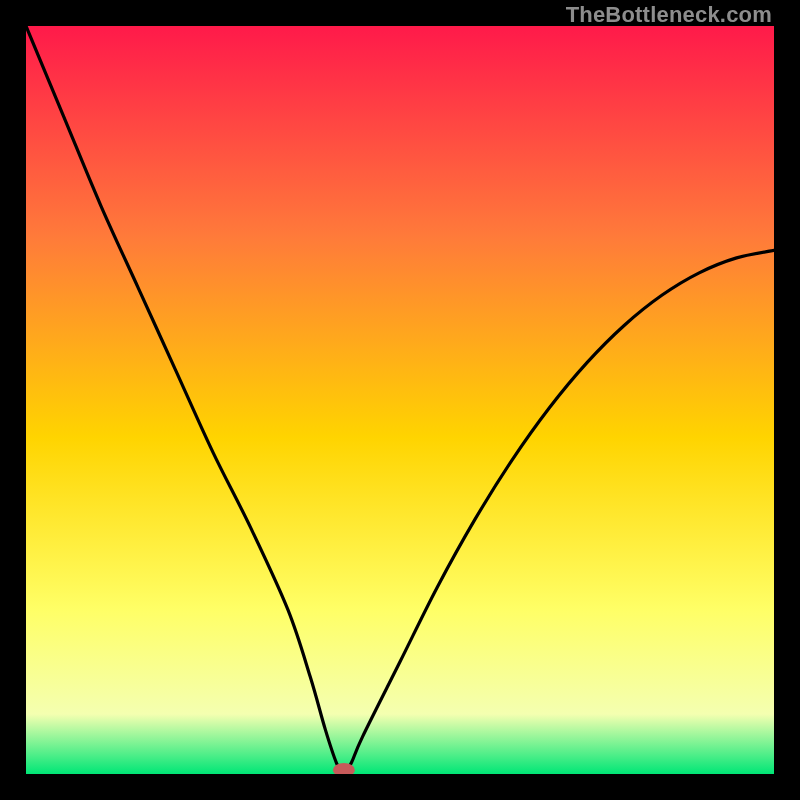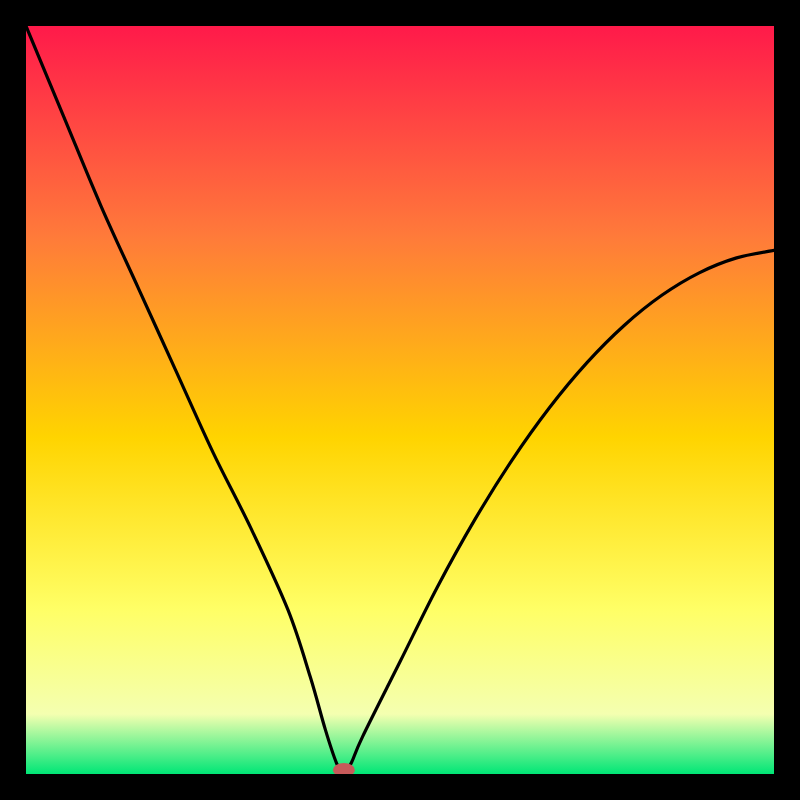--- a/index.html
+++ b/index.html
@@ -37,20 +37,21 @@
     letter-spacing: 0.2px;
   }
   svg {
     display: block;
   }
 </style>
 </head>
 <body>
 
 <div class="frame">
+  <div class="watermark">TheBottleneck.com</div>
   <div class="plot-area">
     <svg id="chart-svg" width="748" height="748" viewBox="0 0 748 748" preserveAspectRatio="none">
       <defs>
         <linearGradient id="bg-grad" x1="0" y1="0" x2="0" y2="1">
           <stop id="g0" offset="0%" stop-color="#ff1a4a"></stop>
           <stop id="g1" offset="28%" stop-color="#ff7a3a"></stop>
           <stop id="g2" offset="55%" stop-color="#ffd400"></stop>
           <stop id="g3" offset="78%" stop-color="#ffff66"></stop>
           <stop id="g4" offset="92%" stop-color="#f4ffb0"></stop>
           <stop id="g5" offset="100%" stop-color="#00e676"></stop>

